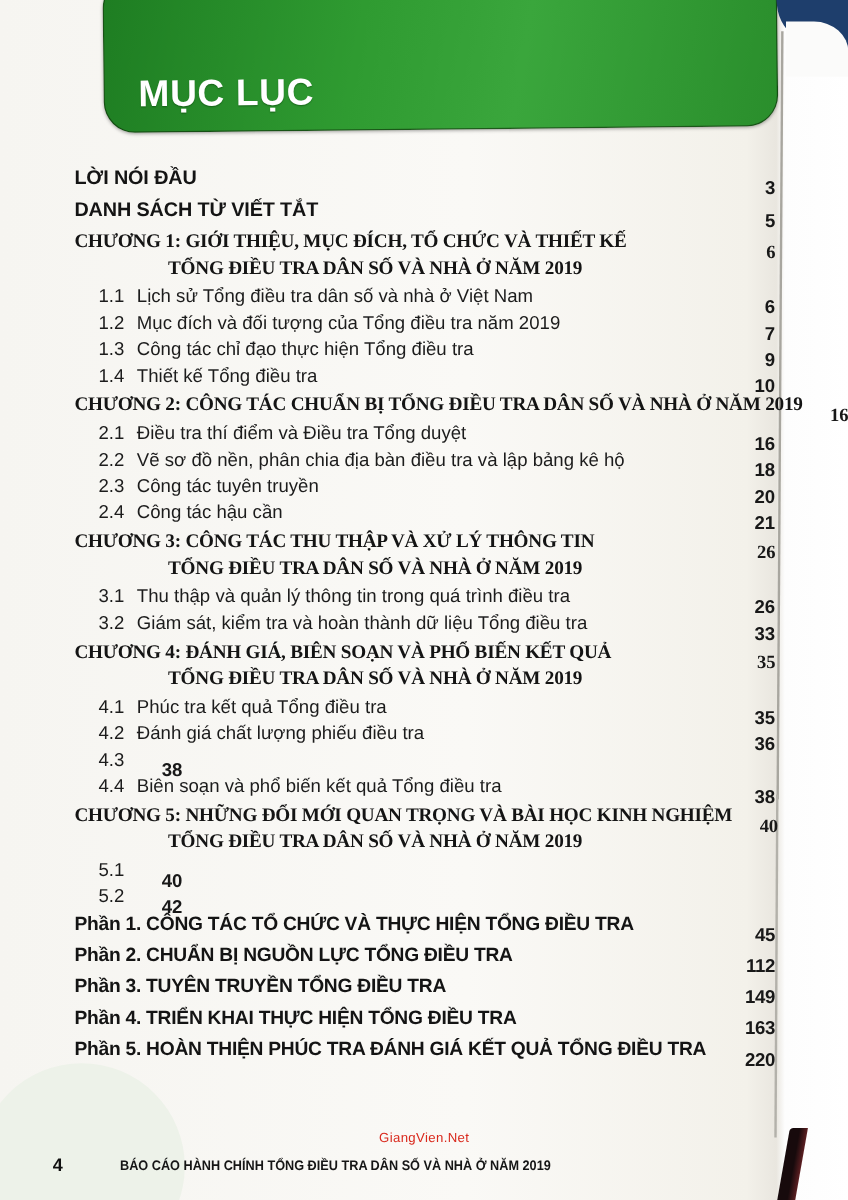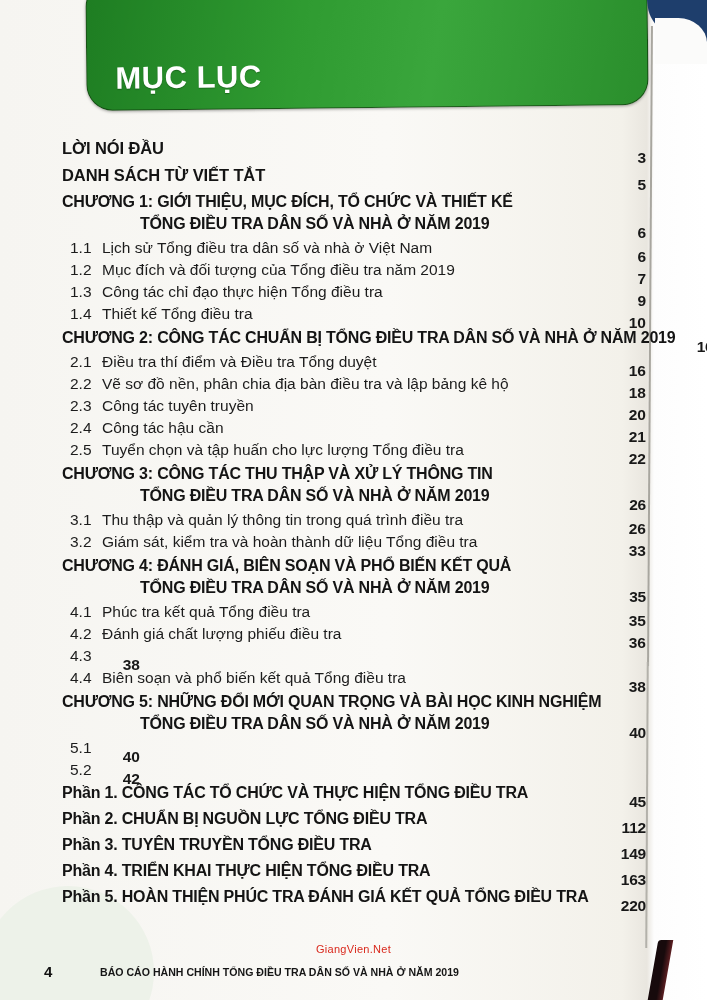--- a/index.html
+++ b/index.html
@@ -49,31 +49,31 @@
     transform:skewX(-10deg);border-radius:3px 0 0 0;
   }
   .qcircle{
     position:absolute;left:-18px;bottom:-58px;width:172px;height:172px;
     border-radius:50%;background:#edf2e9;
   }
   
   .toc{
     position:absolute;left:62px;top:136px;width:584px;color:#141414;
   }
-  .entry{display:flex;align-items:flex-end;}
+  .entry{display:flex;align-items:flex-start;}
   .entry .txt{flex:1;white-space:nowrap;}
   .entry .pg{
     width:38px;text-align:right;font-weight:bold;font-size:15.5px;
     transform:translateY(9px);color:#181818;flex:none;
   }
   .front{font-weight:bold;font-size:16.5px;line-height:25px;margin-bottom:2px;letter-spacing:-.1px;}
-  .chapter{font-weight:bold;font-size:16px;line-height:22px;margin:3px 0 2px;letter-spacing:-.2px;}
+  .chapter{font-weight:bold;font-size:16px;line-height:22px;margin:3px 0 2px;letter-spacing:-.2px;font-family:Liberation Serif, serif;}
   .chapter .l2{padding-left:78px;}
   .item{font-size:15.5px;line-height:21px;margin-bottom:1px;color:#1c1c1c;}
-  .item .num{margin-left:8px;width:32px;flex:none;white-space:nowrap;}
+  .item .num{margin-left:20px;width:32px;flex:none;white-space:nowrap;}
   .item .lbl{flex:1;white-space:nowrap;}
   .part{font-weight:bold;font-size:16px;line-height:24px;margin-bottom:2px;letter-spacing:-.2px;gap:17px;}
   
   .watermark{
     position:absolute;left:0;top:943px;width:707px;text-align:center;
     font-size:11px;color:#d9291d;letter-spacing:.3px;
   }
   .footer-pagenum{
     position:absolute;left:44px;top:963px;font-size:15px;font-weight:bold;color:#111;
   }
@@ -148,25 +148,20 @@
       <div class="entry item">
         <span class="num">2.3</span>
         <span class="lbl">Công tác tuyên truyền</span>
         <span class="pg">20</span>
       </div>
       <div class="entry item">
         <span class="num">2.4</span>
         <span class="lbl">Công tác hậu cần</span>
         <span class="pg">21</span>
       </div>
-      <div class="entry item">
-        <span class="num">2.5</span>
-        <span class="lbl">Tuyển chọn và tập huấn cho lực lượng Tổng điều tra</span>
-        <span class="pg">22</span>
-      </div>
       <div class="entry chapter">
         <div class="txt">CHƯƠNG 3: CÔNG TÁC THU THẬP VÀ XỬ LÝ THÔNG TIN<div class="l2">TỔNG ĐIỀU TRA DÂN SỐ VÀ NHÀ Ở NĂM 2019</div></div>
         <span class="pg">26</span>
       </div>
       <div class="entry item">
         <span class="num">3.1</span>
         <span class="lbl">Thu thập và quản lý thông tin trong quá trình điều tra</span>
         <span class="pg">26</span>
       </div>
       <div class="entry item">

